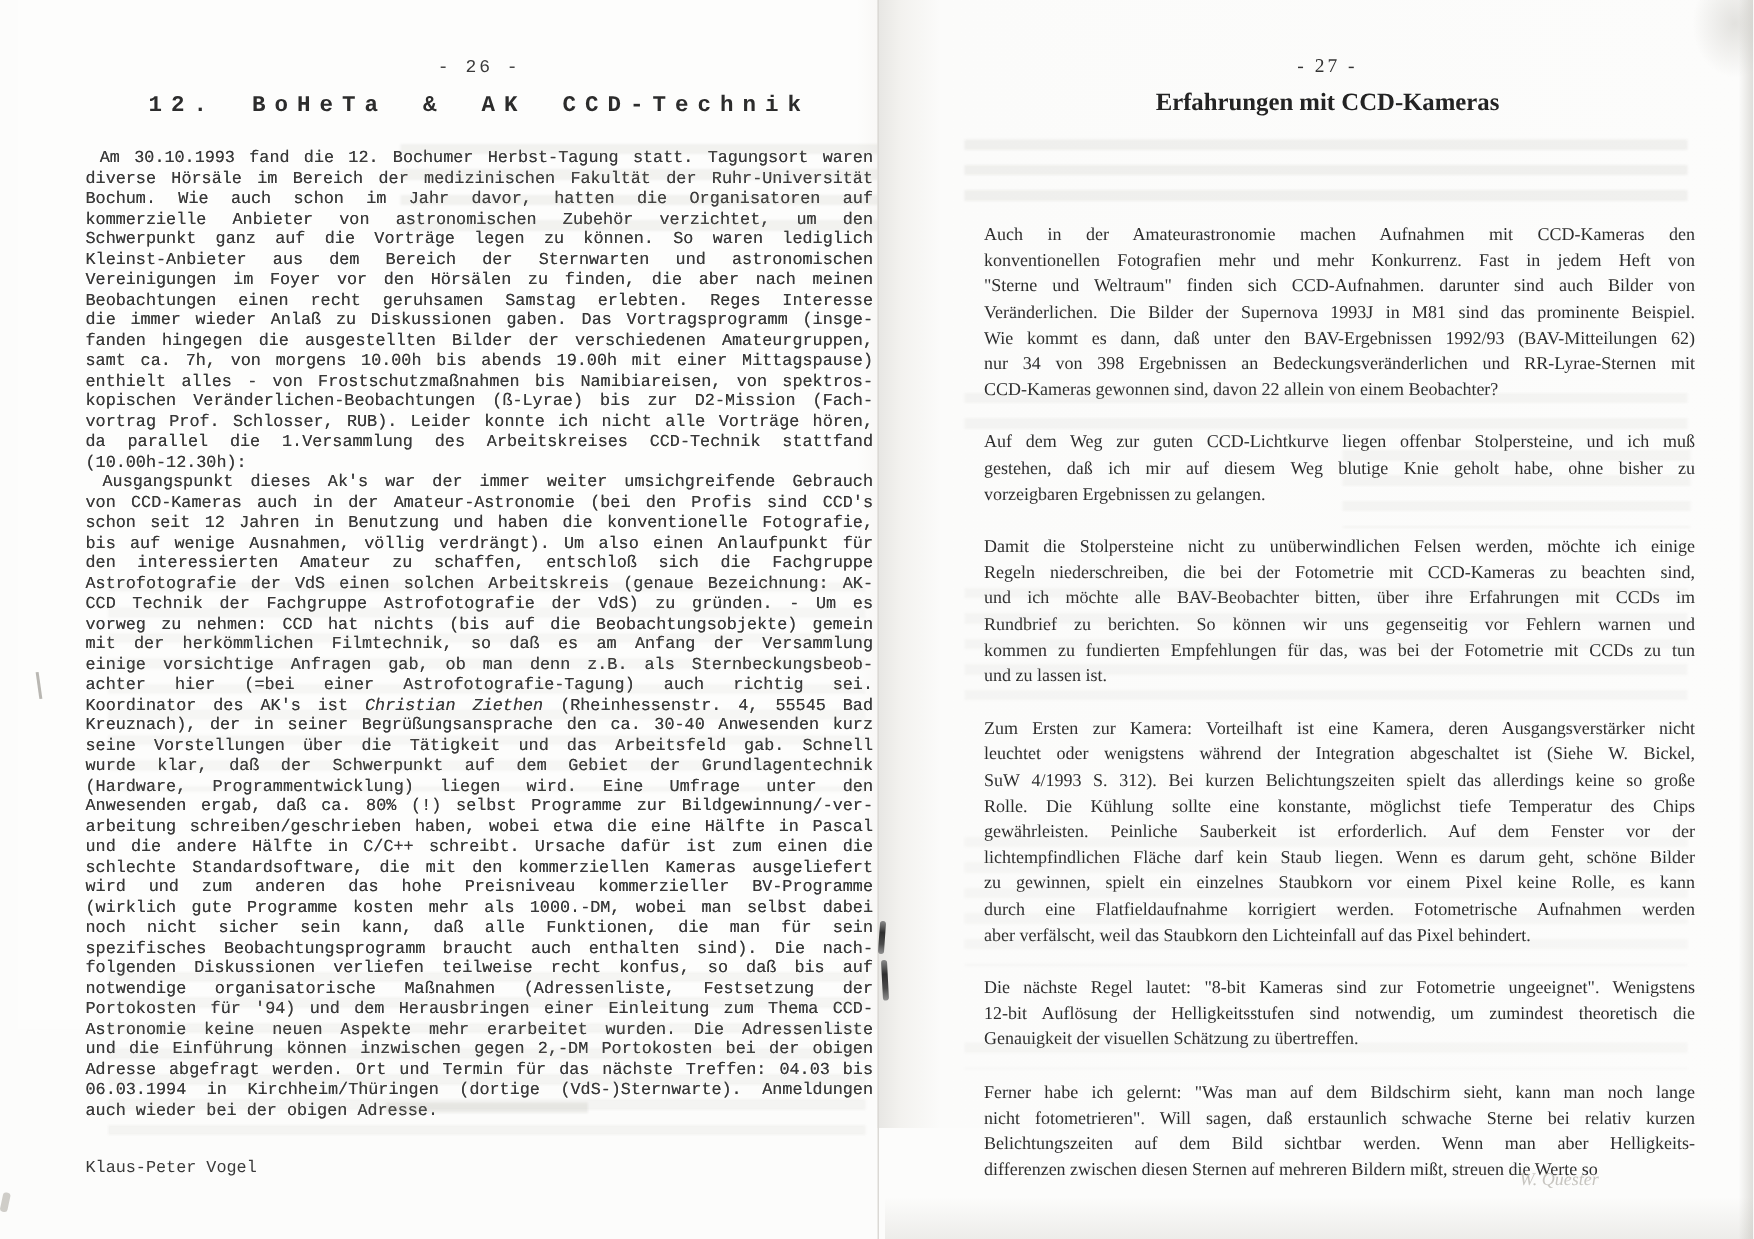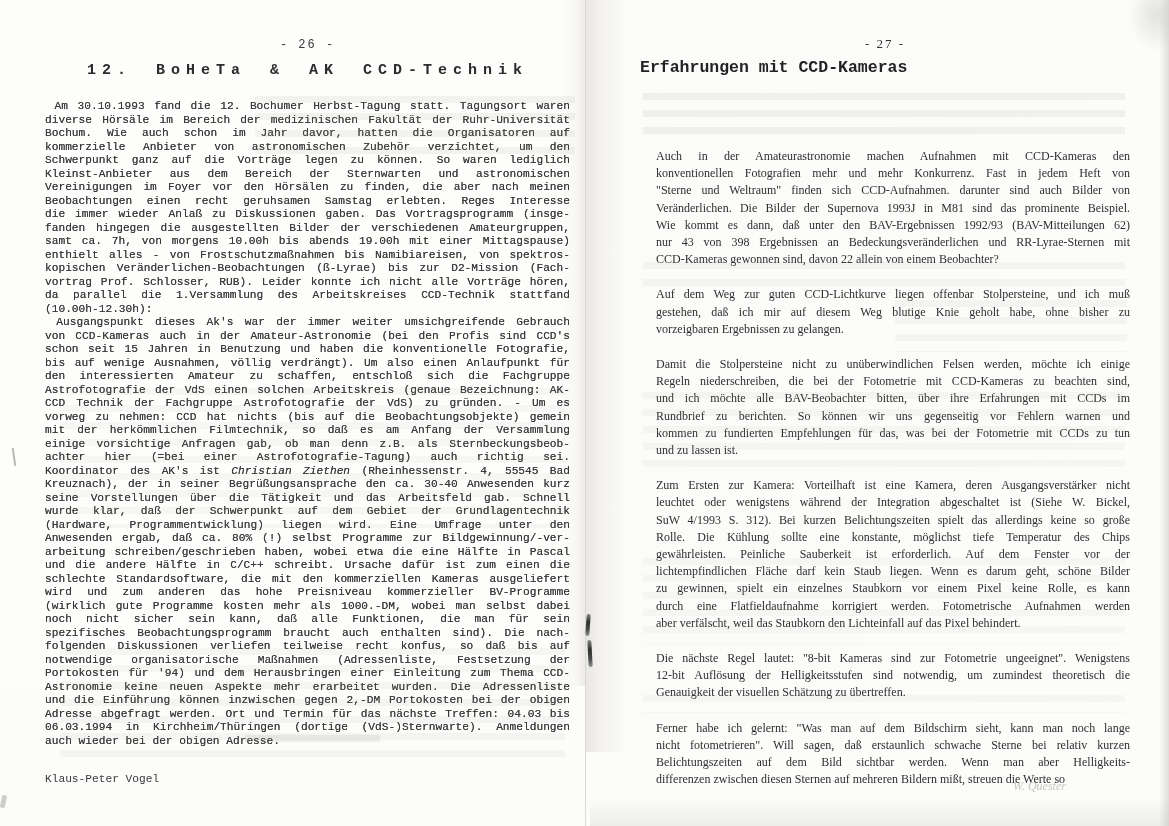--- a/index.html
+++ b/index.html
@@ -1,41 +1,41 @@
 <!DOCTYPE html>
 <html><head>
 <meta charset="utf-8">
 <style>
   html,body{margin:0;padding:0;background:#ffffff;}
   .scan{position:relative;width:1169px;height:826px;overflow:hidden;background:#fcfcfb;
         font-family:"Liberation Sans", sans-serif;}
   
-  .page-left{position:absolute;left:0;top:0;width:585px;height:686px;
+  .page-left{position:absolute;left:12px;top:0;width:585px;height:686px;
     background:linear-gradient(to left,#edebe8 0,#f8f7f5 9px,#fdfdfc 26px,#fdfdfc 100%);}
   .page-right{position:absolute;left:585px;top:0;width:584px;height:752px;
     background:linear-gradient(to right,#e7e6e3 0,#f3f2ef 16px,#fbfbfa 42px,#fcfcfb 100%);}
   .gutter-line{position:absolute;left:585px;top:0;width:1px;height:826px;background:#dbd9d5;}
   
   .lp-pageno{position:absolute;left:45px;top:38px;width:525px;text-align:center;
     font-family:"Liberation Mono","DejaVu Sans Mono",monospace;font-size:12px;
     letter-spacing:2px;color:#3a3a3a;}
   .lp-title{position:absolute;left:45px;top:62px;width:525px;text-align:center;
     font-family:"Liberation Mono","DejaVu Sans Mono",monospace;font-size:15px;font-weight:bold;
     letter-spacing:6px;word-spacing:9px;color:#2c2c2c;white-space:nowrap;}
   .lp-body{position:absolute;left:45px;top:100px;width:525px;
     font-family:"Liberation Mono","DejaVu Sans Mono",monospace;font-size:11.2px;
     line-height:13.5px;color:#393939;text-shadow:0 0 .3px rgba(45,45,45,.75);}
   .lp-sign{position:absolute;left:45px;top:753px;
     font-family:"Liberation Mono","DejaVu Sans Mono",monospace;font-size:11.2px;color:#3a3a3a;margin-top:20px;}
   
   .rp-pageno{position:absolute;left:55px;top:36px;width:490px;text-align:center;
     font-family:"Liberation Serif","DejaVu Serif",serif;font-size:13px;
     letter-spacing:2px;color:#333;}
-  .rp-title{position:absolute;left:55px;top:58px;width:490px;
-    font-family:Liberation Mono, monospace;font-size:16.5px;font-weight:bold;
+  .rp-title{position:absolute;left:55px;top:58px;width:490px;text-align:center;
+    font-family:Liberation Serif, serif;font-size:16.5px;font-weight:bold;
     color:#232323;}
   .rp-body{position:absolute;left:55px;top:148px;width:490px;
     font-family:"Liberation Serif","DejaVu Serif",serif;font-size:12px;
     line-height:17.2px;color:#2e2e2e;}
   .rp-body .para{margin:0 0 18px 16px;}
   .rp-bleed-sign{position:absolute;left:428px;top:779px;
     font-family:"Liberation Serif","DejaVu Serif",serif;font-style:italic;
     font-size:12px;color:#c7c5c0;}
   
   .line{text-align:justify;text-align-last:justify;white-space:normal;}
@@ -80,21 +80,21 @@
           <div class="line">samt ca. 7h, von morgens 10.00h bis abends 19.00h mit einer Mittagspause)</div>
           <div class="line">enthielt alles - von Frostschutzmaßnahmen bis Namibiareisen, von spektros-</div>
           <div class="line">kopischen Veränderlichen-Beobachtungen (ß-Lyrae) bis zur D2-Mission (Fach-</div>
           <div class="line">vortrag Prof. Schlosser, RUB). Leider konnte ich nicht alle Vorträge hören,</div>
           <div class="line">da parallel die 1.Versammlung des Arbeitskreises CCD-Technik stattfand</div>
           <div class="line last">(10.00h-12.30h):</div>
         </div>
         <div class="para">
           <div class="line">&nbsp;Ausgangspunkt dieses Ak's war der immer weiter umsichgreifende Gebrauch</div>
           <div class="line">von CCD-Kameras auch in der Amateur-Astronomie (bei den Profis sind CCD's</div>
-          <div class="line">schon seit 15 Jahren in Benutzung und haben die konventionelle Fotografie,</div>
+          <div class="line">schon seit 12 Jahren in Benutzung und haben die konventionelle Fotografie,</div>
           <div class="line">bis auf wenige Ausnahmen, völlig verdrängt). Um also einen Anlaufpunkt für</div>
           <div class="line">den interessierten Amateur zu schaffen, entschloß sich die Fachgruppe</div>
           <div class="line">Astrofotografie der VdS einen solchen Arbeitskreis (genaue Bezeichnung: AK-</div>
           <div class="line">CCD Technik der Fachgruppe Astrofotografie der VdS) zu gründen. - Um es</div>
           <div class="line">vorweg zu nehmen: CCD hat nichts (bis auf die Beobachtungsobjekte) gemein</div>
           <div class="line">mit der herkömmlichen Filmtechnik, so daß es am Anfang der Versammlung</div>
           <div class="line">einige vorsichtige Anfragen gab, ob man denn z.B. als Sternbeckungsbeob-</div>
           <div class="line">achter hier (=bei einer Astrofotografie-Tagung) auch richtig sei.</div>
           <div class="line">Koordinator des AK's ist <i>Christian Ziethen</i> (Rheinhessenstr. 4, 55545 Bad</div>
           <div class="line">Kreuznach), der in seiner Begrüßungsansprache den ca. 30-40 Anwesenden kurz</div>
@@ -131,21 +131,21 @@
   <div class="page-right">
     <div class="rp-pageno">- 27 -</div>
     <div class="rp-title">Erfahrungen mit CCD-Kameras</div>
     <div class="rp-body">
         <div class="para">
           <div class="line">Auch in der Amateurastronomie machen Aufnahmen mit CCD-Kameras den</div>
           <div class="line">konventionellen Fotografien mehr und mehr Konkurrenz. Fast in jedem Heft von</div>
           <div class="line">"Sterne und Weltraum" finden sich CCD-Aufnahmen. darunter sind auch Bilder von</div>
           <div class="line">Veränderlichen. Die Bilder der Supernova 1993J in M81 sind das prominente Beispiel.</div>
           <div class="line">Wie kommt es dann, daß unter den BAV-Ergebnissen 1992/93 (BAV-Mitteilungen 62)</div>
-          <div class="line">nur 43 von 398 Ergebnissen an Bedeckungsveränderlichen und RR-Lyrae-Sternen mit</div>
+          <div class="line">nur 34 von 398 Ergebnissen an Bedeckungsveränderlichen und RR-Lyrae-Sternen mit</div>
           <div class="line last">CCD-Kameras gewonnen sind, davon 22 allein von einem Beobachter?</div>
         </div>
         <div class="para">
           <div class="line">Auf dem Weg zur guten CCD-Lichtkurve liegen offenbar Stolpersteine, und ich muß</div>
           <div class="line">gestehen, daß ich mir auf diesem Weg blutige Knie geholt habe, ohne bisher zu</div>
           <div class="line last">vorzeigbaren Ergebnissen zu gelangen.</div>
         </div>
         <div class="para">
           <div class="line">Damit die Stolpersteine nicht zu unüberwindlichen Felsen werden, möchte ich einige</div>
           <div class="line">Regeln niederschreiben, die bei der Fotometrie mit CCD-Kameras zu beachten sind,</div>

